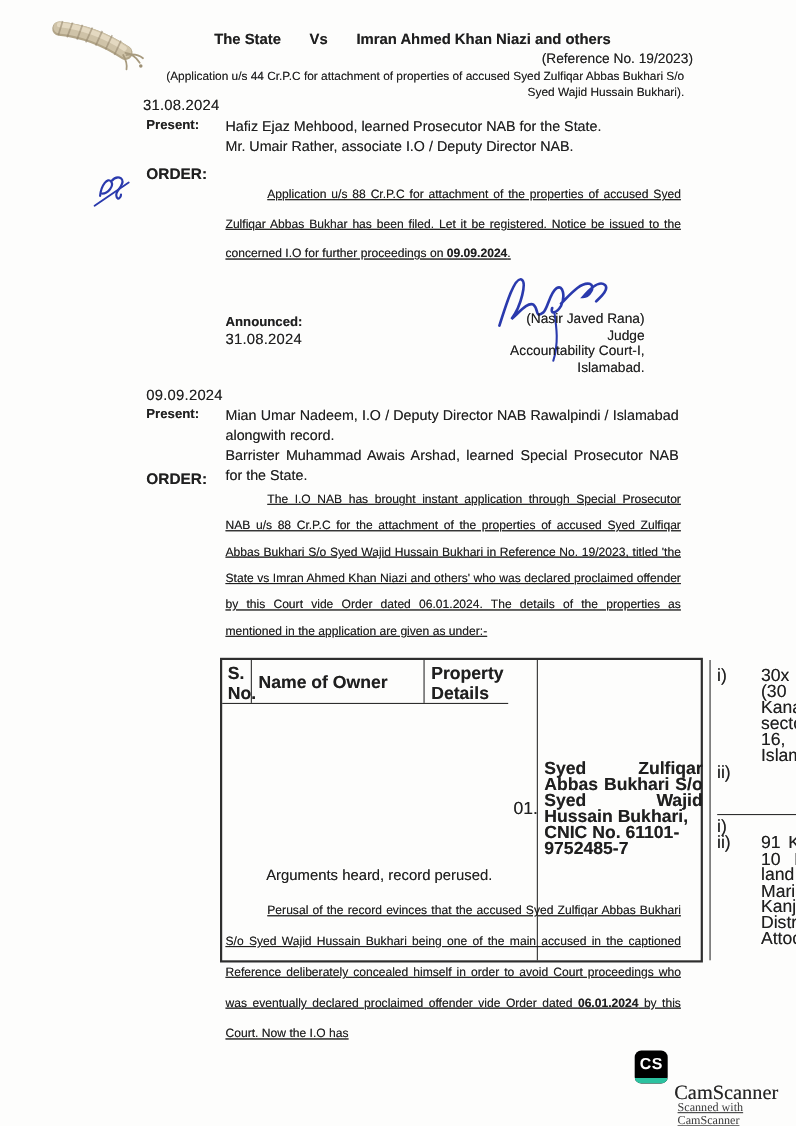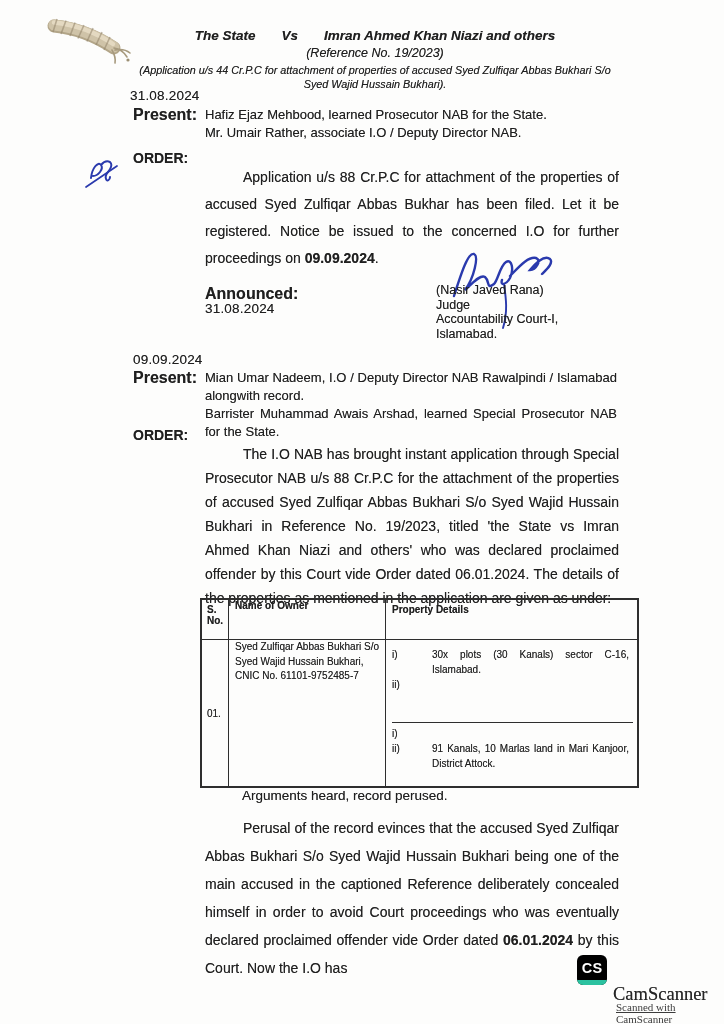--- a/index.html
+++ b/index.html
@@ -5,46 +5,46 @@
   html,body{margin:0;padding:0;background:#e9e9e9;}
   .page{
     position:relative;width:724px;height:1024px;margin:0 auto;
     background:#fdfdfc;overflow:hidden;
     font-family:"Liberation Sans","DejaVu Sans",sans-serif;
     color:#1f1f1f;
   }
   .abs{position:absolute;}
   .scan-text{text-shadow:0 0 .5px rgba(20,20,20,.55);}
   
-  .hdr{left:120px;top:28px;width:510px;text-align:center;font-style:italic;}
+  .hdr{left:120px;top:28px;width:510px;text-align:right;}
   .hdr-title{font-weight:bold;font-size:13.5px;display:flex;justify-content:center;gap:26px;}
   .hdr-ref{font-size:12.5px;margin-top:3px;}
   .hdr-app{font-size:10.8px;line-height:14px;margin-top:3px;padding:0 8px;}
   
   .date-lbl{font-size:13.5px;letter-spacing:.2px;}
-  .bold-lbl{font-weight:bold;font-size:16px;}
+  .bold-lbl{font-weight:bold;font-size:12px;}
   .present-text{font-size:13px;line-height:18px;}
   .para{
-    font-size:14px;line-height:27px;text-align:justify;text-indent:38px;
+    font-size:11px;line-height:27px;text-align:justify;text-indent:38px;text-decoration:underline;
   }
   .para2{line-height:24px;}
   .para3{line-height:28px;}
-  .judge-block{text-align:left;font-size:12.5px;line-height:14.5px;}
+  .judge-block{text-align:right;font-size:12.5px;line-height:14.5px;}
   
   .ptable{
     left:200px;top:598px;width:439px;border:2px solid #2e2e2e;
-    display:flex;flex-direction:column;font-size:10px;box-sizing:border-box;
+    display:flex;flex-direction:row;font-size:16px;box-sizing:border-box;
   }
   .t-head{display:flex;border-bottom:1.5px solid #2e2e2e;font-weight:bold;height:40px;box-sizing:border-box;}
   .t-body{display:flex;min-height:146px;}
   .c1{width:27px;box-sizing:border-box;border-right:1.2px solid #2e2e2e;padding:4px 2px 4px 5px;}
-  .c2{width:157px;box-sizing:border-box;border-right:1.2px solid #2e2e2e;padding:0 6px;}
+  .c2{width:157px;box-sizing:border-box;border-right:1.2px solid #2e2e2e;padding:12px 6px;}
   .c3{flex:1;box-sizing:border-box;padding:4px 4px 4px 6px;display:flex;flex-direction:column;}
   .t-body .c1{display:flex;align-items:center;}
-  .t-body .c2{display:flex;flex-direction:column;justify-content:flex-start;line-height:14.5px;}
+  .t-body .c2{display:flex;flex-direction:column;justify-content:center;line-height:14.5px;font-weight:bold;}
   .owner-name{text-align:justify;}
   .pgroup{padding:4px 0 6px 0;}
   .pgroup + .pgroup{border-top:1.4px solid #2e2e2e;}
   .pitem{display:flex;line-height:14.5px;margin-bottom:1px;}
   .pmarker{width:40px;flex:0 0 40px;}
   .ptext{flex:1;text-align:justify;padding-right:4px;}
   
   .cs-icon{
     left:577px;top:955px;width:30px;height:30px;border-radius:6px;
     background:#000000;display:flex;align-items:center;justify-content:center;

